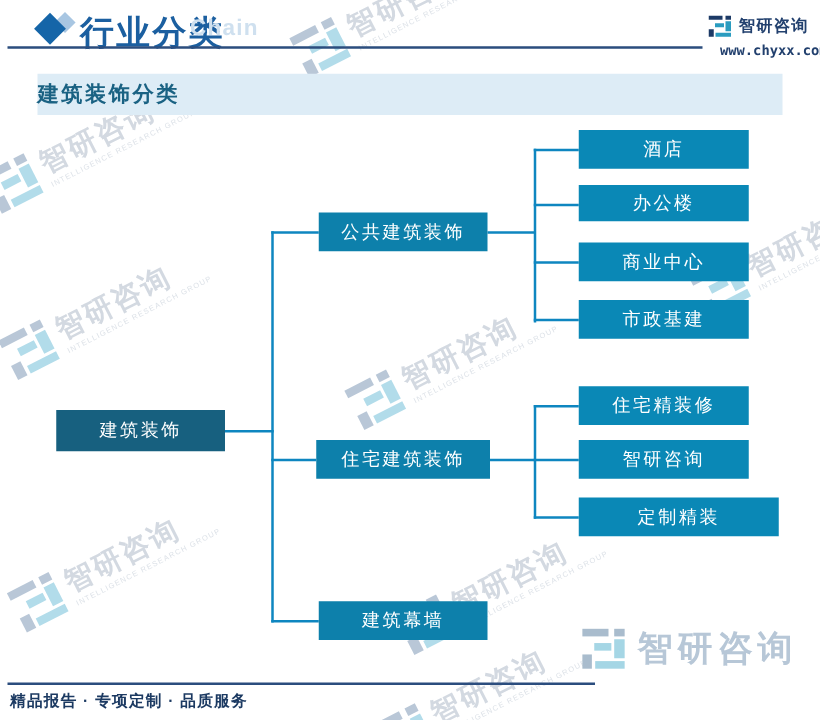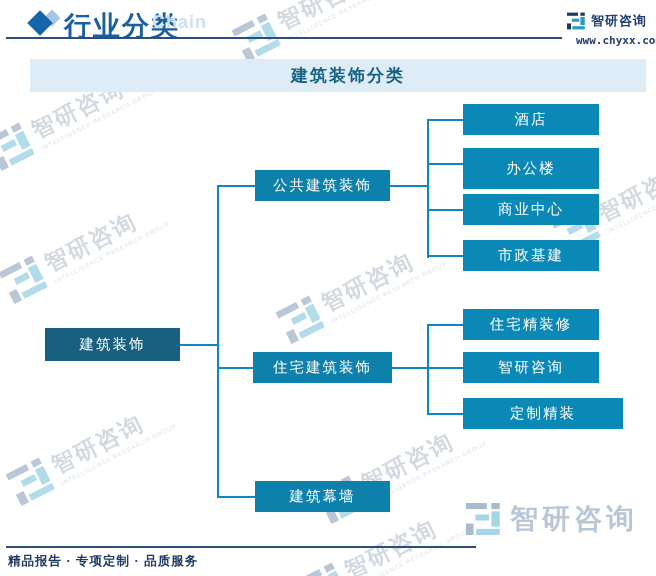--- a/index.html
+++ b/index.html
@@ -13,21 +13,21 @@
   .diamond-light{position:absolute;left:16px;top:1px;width:12px;height:12px;background:#a8c6e2;transform:rotate(45deg);}
   .diamond-dark{position:absolute;left:1px;top:3px;width:18px;height:18px;background:#1565a8;transform:rotate(45deg);}
   .header-title{position:absolute;left:64px;top:8px;font-size:27px;font-weight:bold;color:#1b5fa0;letter-spacing:2px;}
   .header-chain{position:absolute;left:152px;top:12px;font-size:18px;font-weight:bold;color:#cfe0ef;letter-spacing:1px;}
   .header-rule{position:absolute;left:6px;top:37px;width:556px;height:2px;background:#2b4d7e;}
   .top-brand{position:absolute;left:566px;top:11px;display:flex;align-items:center;gap:5px;}
   .top-brand-name{font-size:13px;font-weight:bold;color:#22406e;letter-spacing:1px;}
   .top-brand-url{position:absolute;left:576px;top:34px;font-size:11px;font-weight:bold;color:#22406e;font-family:"DejaVu Sans Mono","Liberation Mono",monospace;}
   
   .title-bar{position:absolute;left:30px;top:59px;width:596px;height:33px;background:#ddecf6;
-    display:flex;align-items:center;justify-content:center;padding-left:20px;}
+    display:flex;align-items:center;}
   .title-bar span{font-size:17px;font-weight:bold;color:#1a6283;letter-spacing:2px;}
   
   .node{position:absolute;display:flex;align-items:center;justify-content:center;
     color:#ffffff;font-size:14.5px;letter-spacing:2px;white-space:nowrap;}
   .node-root{background:#17607f;}
   .node-branch{background:#0d80ab;}
   .node-leaf{background:#0a88b6;}
   .hline,.vline{position:absolute;background:#0e86c0;}
   .hline{height:2px;}
   .vline{width:2px;}
@@ -253,21 +253,21 @@
   <div class="hline" style="left:427px;top:367px;width:36px"></div>
   <div class="hline" style="left:427px;top:413px;width:36px"></div>
 
   <div class="node node-root" style="left:45px;top:328px;width:135px;height:33px">建筑装饰</div>
 
   <div class="node node-branch" style="left:255px;top:170px;width:135px;height:31px">公共建筑装饰</div>
   <div class="node node-branch" style="left:253px;top:352px;width:139px;height:31px">住宅建筑装饰</div>
   <div class="node node-branch" style="left:255px;top:481px;width:135px;height:31px">建筑幕墙</div>
 
   <div class="node node-leaf" style="left:463px;top:104px;width:136px;height:31px">酒店</div>
-  <div class="node node-leaf" style="left:463px;top:148px;width:136px;height:41px">办公楼</div>
+  <div class="node node-leaf" style="left:463px;top:148px;width:136px;height:29px">办公楼</div>
   <div class="node node-leaf" style="left:463px;top:194px;width:136px;height:31px">商业中心</div>
   <div class="node node-leaf" style="left:463px;top:309px;width:136px;height:31px">住宅精装修</div>
 
   <div class="node node-leaf" style="left:463px;top:240px;width:136px;height:31px">市政基建</div>
   <div class="node node-leaf" style="left:463px;top:352px;width:136px;height:31px">智研咨询</div>
   <div class="node node-leaf" style="left:463px;top:398px;width:160px;height:31px">定制精装</div>
 
   <div class="big-logo">
     <svg width="38" height="38" viewBox="0 0 100 100">
         <g fill="#a9bccd">

